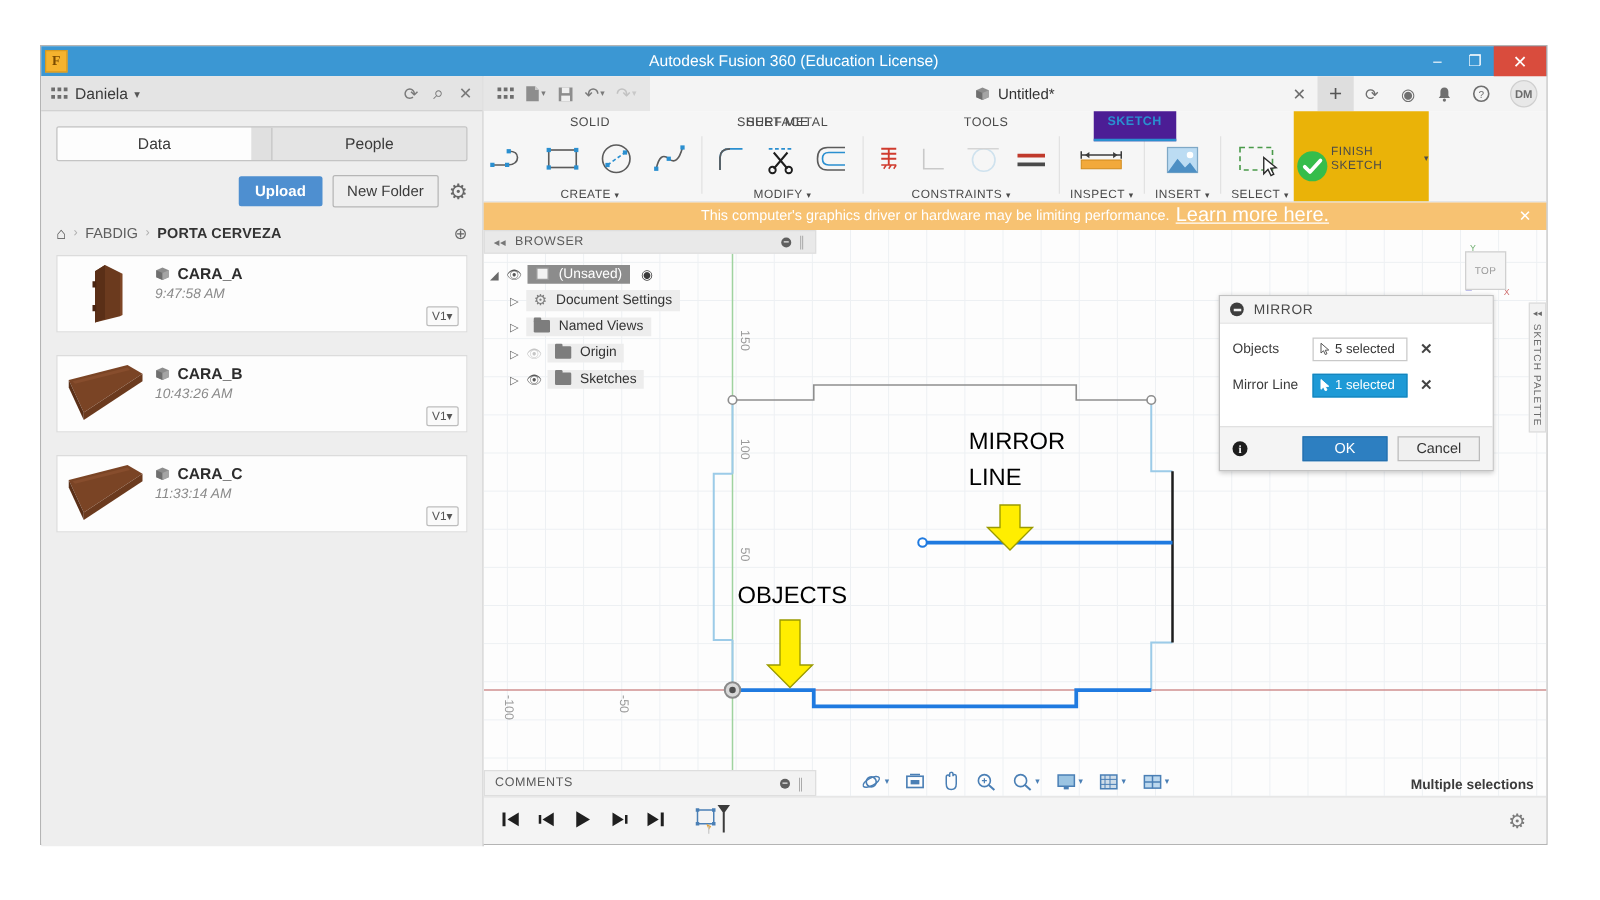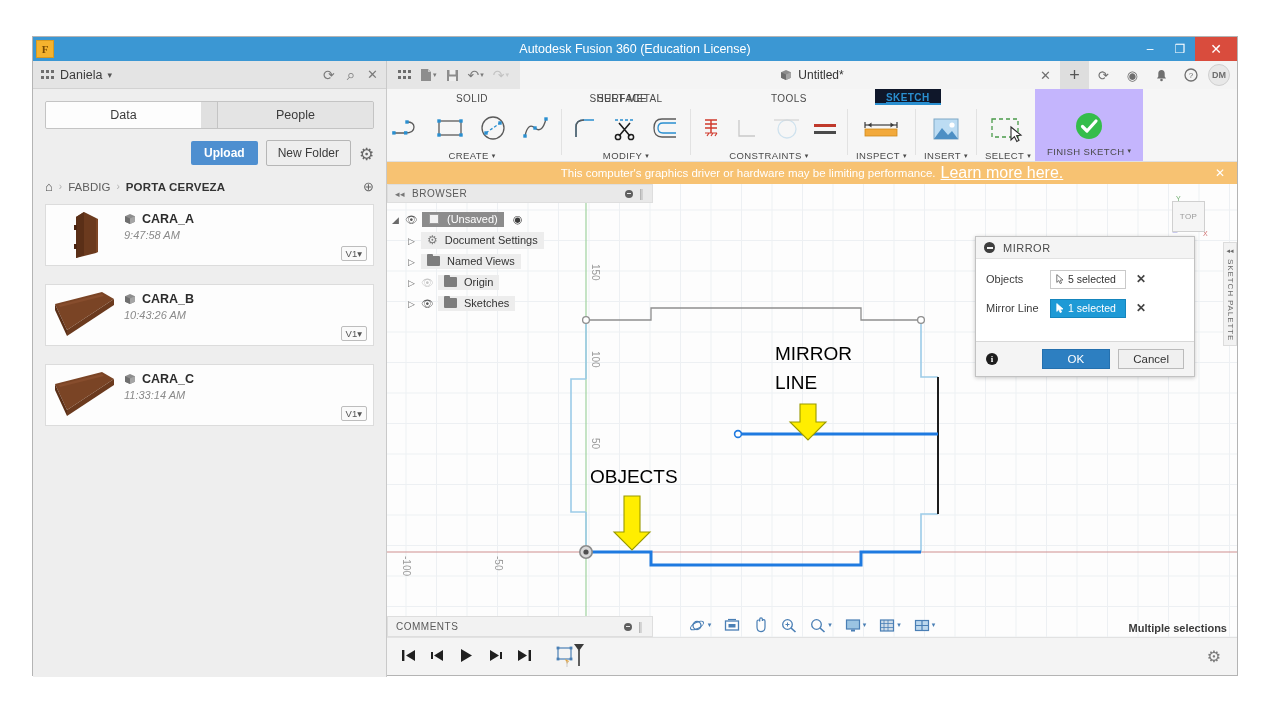--- a/index.html
+++ b/index.html
@@ -94,41 +94,41 @@
             justify-content:center; align-items:center; gap:6px;
             font-size:12px; color:#333; pointer-events:none; }
   .qat-right { margin-left:auto; display:flex; align-items:center; gap:0;
                height:28px; }
   .qr-btn { width:29px; height:28px; display:flex; align-items:center;
             justify-content:center; color:#6f6f6f; font-size:13px; }
   .qr-btn.plus { background:#dedede; font-size:18px; color:#555; }
   .avatar { width:22px; height:22px; border-radius:50%; background:#e8e8e8;
             border:1px solid #cfcfcf; font-size:9px; color:#6d6d6d;
             display:flex; align-items:center; justify-content:center;
-            margin:0 7px 0 3px;font-weight:bold; }
+            margin:0 7px 0 9px;font-weight:bold; }
 
   
   .ribbon { position:relative; height:73px; background:#f6f6f6;
             border-bottom:1px solid #e0e0e0; display:flex; }
   .designbox { width:110px; margin:7px 6px 10px 14px; border:1px solid #dcdcdc;
                background:#f9f9f9; display:flex; align-items:center;
                justify-content:center; font-size:11px; color:#3b3b3b;
                letter-spacing:.3px; }
   .rgroup { position:relative; display:flex; flex-direction:column;
             align-items:center; padding:0 4px; }
   .rtabs { position:absolute; top:2px; left:0; right:0; display:flex;
            align-items:flex-start; }
   .rtab { font-size:10px; color:#4a4a4a; letter-spacing:.4px; padding:2px 4px; }
-  .rtab.active { color:#2a8fd0; font-weight:bold; background:#0f172a;
-                 border-bottom:2.5px solid #2a8fd0; padding:3px 11px 0 11px;text-decoration:underline; }
+  .rtab.active { color:#2a8fd0; font-weight:bold; background:#4c1d95;
+                 border-bottom:2.5px solid #2a8fd0; padding:3px 11px 8px 11px; }
   .ricons { display:flex; align-items:center; gap:10px; height:42px;
             margin-top:20px; }
   .rlabel { font-size:9.5px; color:#4a4a4a; letter-spacing:.4px; }
   .gsep { width:1px; background:#e2e2e2; margin:20px 4px 6px 4px; }
-  .finish { background:#c4b5fd; display:flex; flex-direction:column;
+  .finish { background:#eab308; display:flex; flex-direction:row;
             align-items:center; justify-content:center; width:108px; }
 
   
   .banner { height:22px; background:#f7c272; display:flex; align-items:center;
             justify-content:center; position:relative; }
   .banner-txt { font-size:11.5px; color:#ffffff; }
   .banner-link { color:#ffffff; text-decoration:underline; }
   .banner-x { position:absolute; right:12px; color:#fff; font-size:12px; }
 
   

